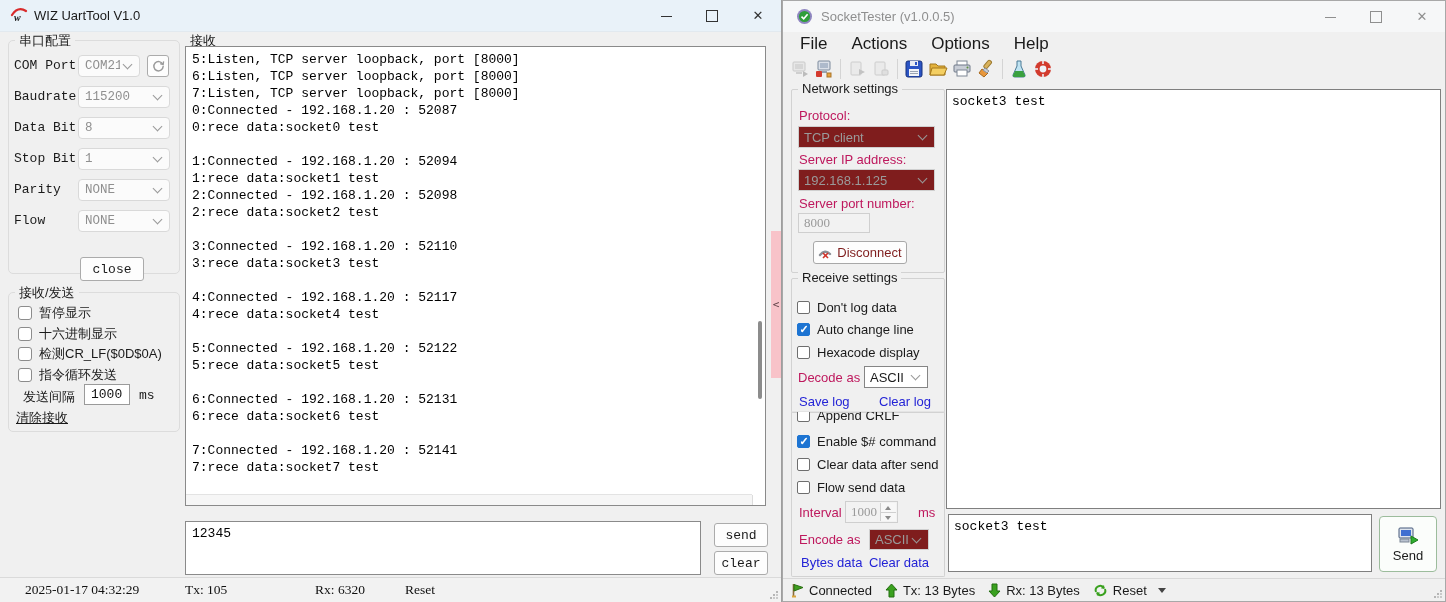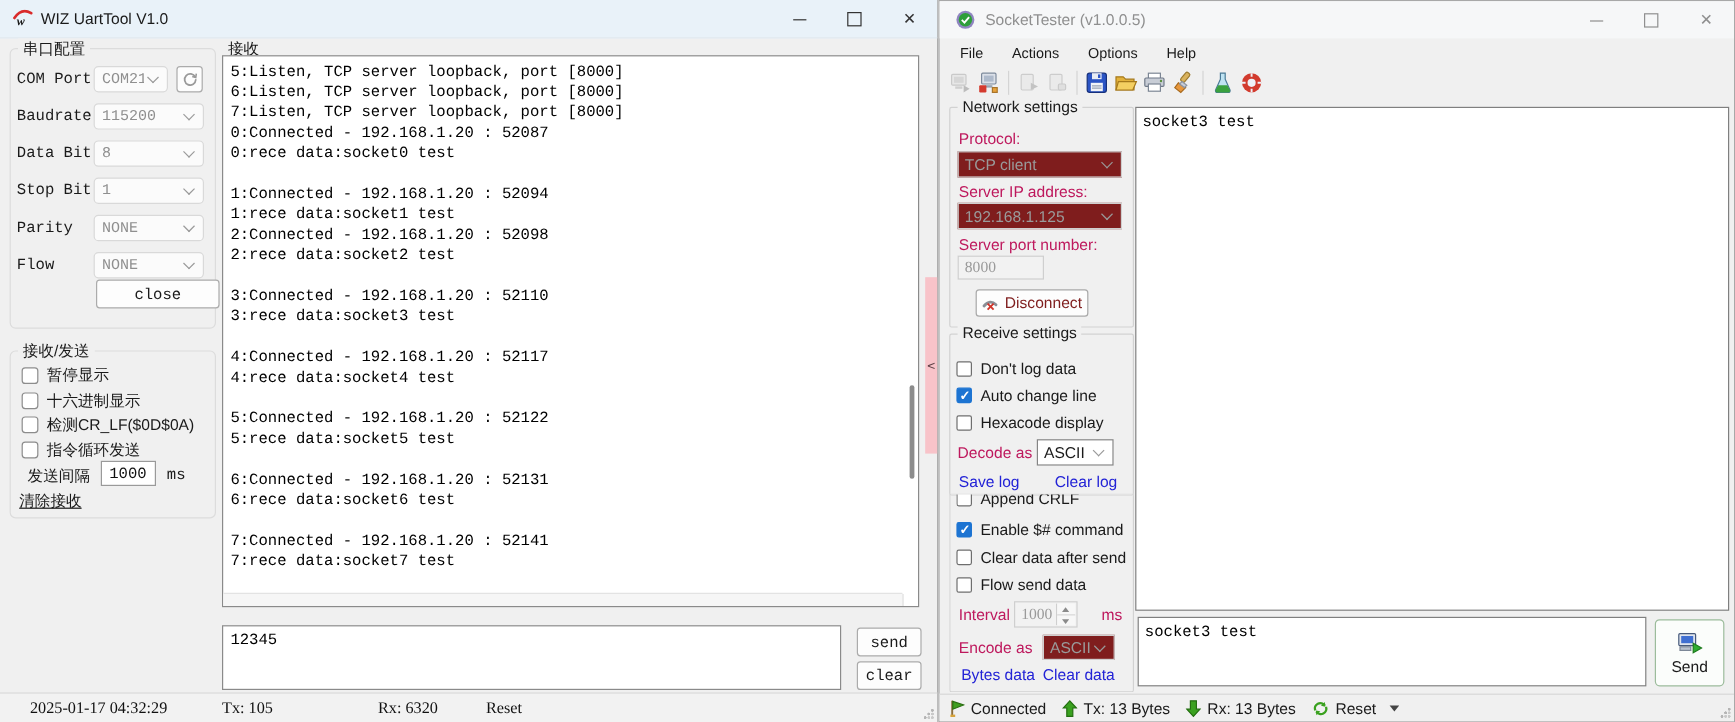--- a/index.html
+++ b/index.html
@@ -49,21 +49,21 @@
                    radial-gradient(circle at 5px 5px,#b5b5b5 1px,transparent 1.4px),
                    radial-gradient(circle at 8px 2px,#b5b5b5 1px,transparent 1.4px),
                    radial-gradient(circle at 5px 8px,#c9c9c9 1px,transparent 1.4px),
                    radial-gradient(circle at 8px 5px,#c9c9c9 1px,transparent 1.4px),
                    radial-gradient(circle at 8px 8px,#c9c9c9 1px,transparent 1.4px);}
   .vthumb{position:absolute;background:#8c8c8c;border-radius:2px;}
   .hscroll{position:absolute;background:#f6f6f6;border-top:1px solid #e3e3e3;}
 
   
   .menubar{position:absolute;left:0;top:31px;right:0;height:23px;display:flex;align-items:center;padding-left:8px;gap:6px;}
-  .menu-item{padding:2px 9px;font-size:12px;color:#1a1a1a;}
+  .menu-item{padding:2px 9px;font-size:17px;color:#1a1a1a;}
   .toolbar{position:absolute;left:0;top:54px;right:0;height:27px;display:flex;align-items:center;padding-left:5px;}
   .tbtn{width:24px;height:24px;display:flex;align-items:center;justify-content:center;flex:none;}
   .tsep{width:1px;height:20px;background:#d4d4d4;margin:0 4px;flex:none;}
   .dim{opacity:.42;filter:grayscale(1);}
   .rlabel{position:absolute;font-size:13px;color:#be185d;white-space:nowrap;}
   .combo-r{position:absolute;background:#7f1d1d;border:1px solid #cfcfcf;display:flex;align-items:center;box-sizing:border-box;}
   .combo-r .val{flex:1;padding-left:5px;font-size:13px;color:#9a9a9a;white-space:nowrap;overflow:hidden;}
   .combo-r.enabled{background:#fff;border-color:#858585;}
   .combo-r.enabled .val{color:#1a1a1a;}
   .input-r{position:absolute;background:#f2f2f2;border:1px solid #cfcfcf;box-sizing:border-box;font-size:13px;color:#9a9a9a;display:flex;align-items:center;padding-left:5px;font-family:Liberation Serif, serif;}
@@ -149,21 +149,21 @@
       <span class="val">NONE</span>
         <span class="chev"></span>
     </div>
 
     <span class="lbl-mono abs" style="left:14px;top:213px">Flow</span>
     <div class="combo" style="left:78px;top:210px;width:92px;height:22px">
       <span class="val">NONE</span>
         <span class="chev"></span>
     </div>
 
-    <div class="btn" style="left:80px;top:233px;width:103px;height:24px">close</div>
+    <div class="btn" style="left:80px;top:257px;width:64px;height:24px">close</div>
 
     <div class="group" style="left:8px;top:292px;width:170px;height:138px">
       <span class="gcap">接收/发送</span>
     </div>
     <div class="cb-row" style="left:18px;top:304px">
       <span class="cbx"></span>
       <span class="cb-label">暂停显示</span>
     </div>
     <div class="cb-row" style="left:18px;top:325px">
       <span class="cbx"></span>

